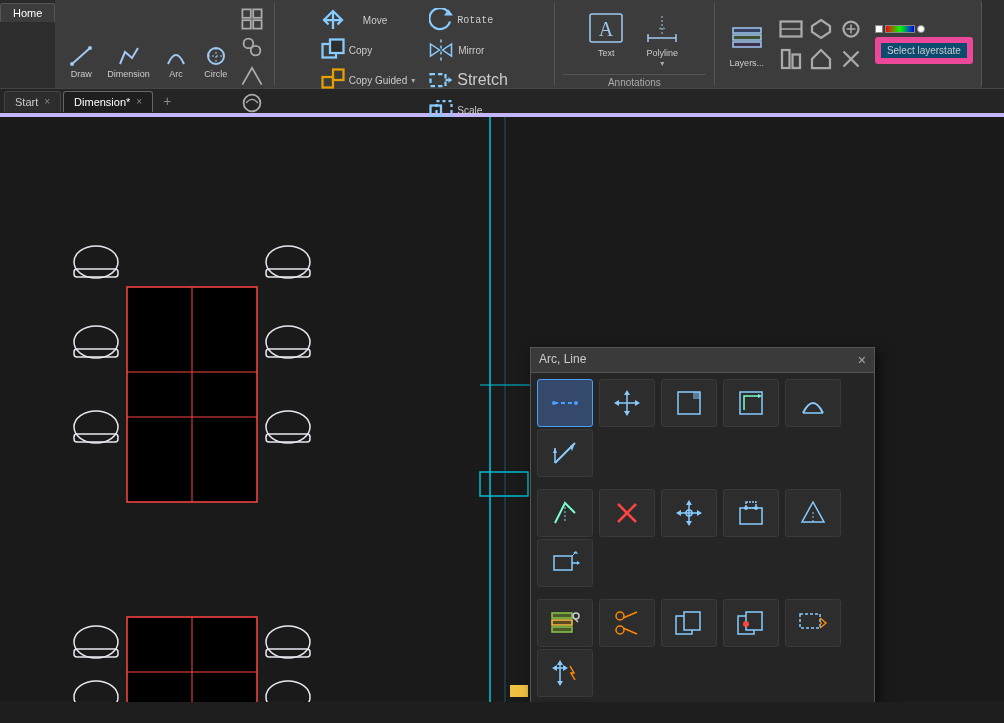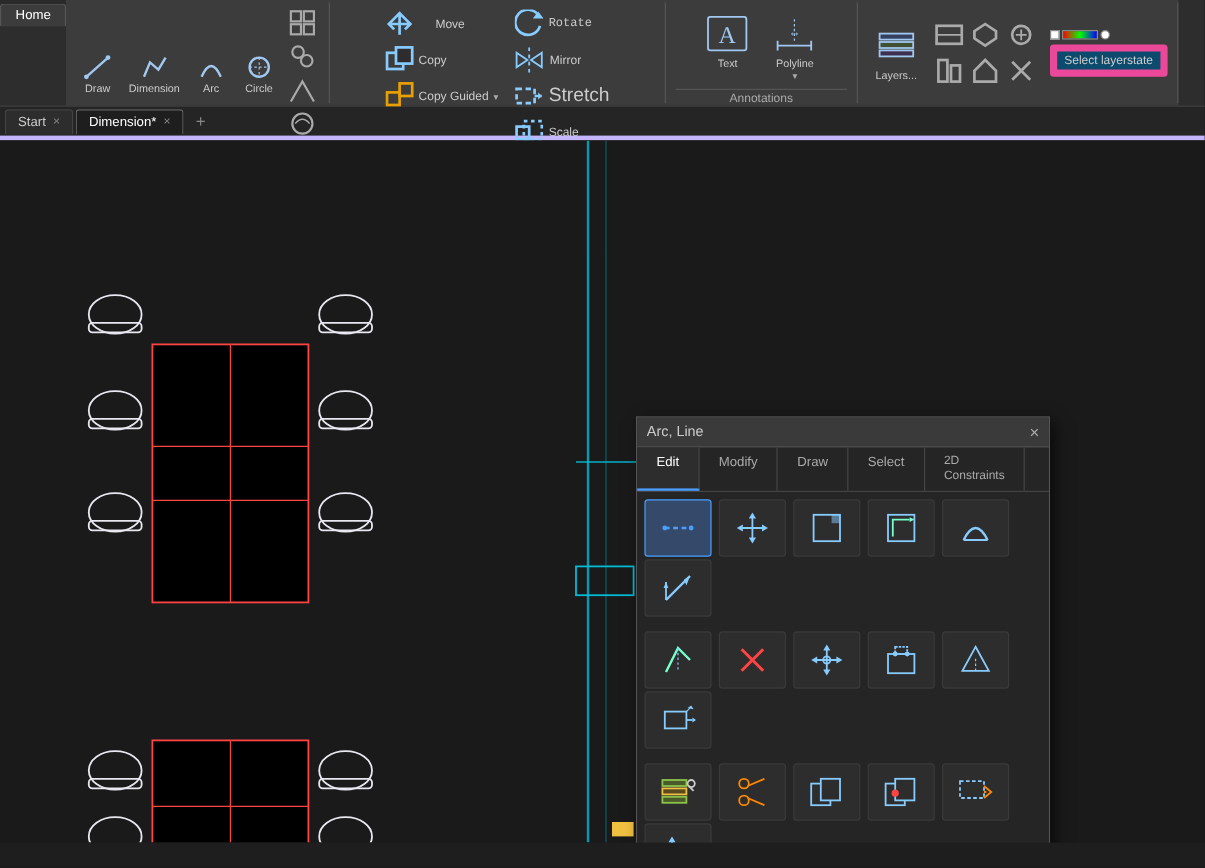--- a/index.html
+++ b/index.html
@@ -352,27 +352,20 @@
     <rect x="510" y="568" width="18" height="12" fill="#f0c040"></rect>
 
     <rect x="480" y="355" width="48" height="24" fill="none" stroke="#00bcd4" stroke-width="1.5"></rect>
   </svg>
 
   <div class="floating-panel">
     <div class="panel-title-bar">
       <span class="panel-title">Arc, Line</span>
       <span class="panel-close">×</span>
     </div>
-    <div class="panel-tabs">
-      <div class="panel-tab active">Edit</div>
-      <div class="panel-tab">Modify</div>
-      <div class="panel-tab">Draw</div>
-      <div class="panel-tab">Select</div>
-      <div class="panel-tab" style="font-size:10px;line-height:1.2;">2D<br>Constraints</div>
-    </div>
 
     <div class="panel-grid">
 
       <div class="panel-icon-btn active">
         <svg viewBox="0 0 30 30" width="30" height="30" fill="none">
           <line x1="4" y1="15" x2="26" y2="15" stroke="#4a9eff" stroke-width="2" stroke-dasharray="4,3"></line>
           <circle cx="4" cy="15" r="2" fill="#4a9eff"></circle>
           <circle cx="26" cy="15" r="2" fill="#4a9eff"></circle>
         </svg>
       </div>

